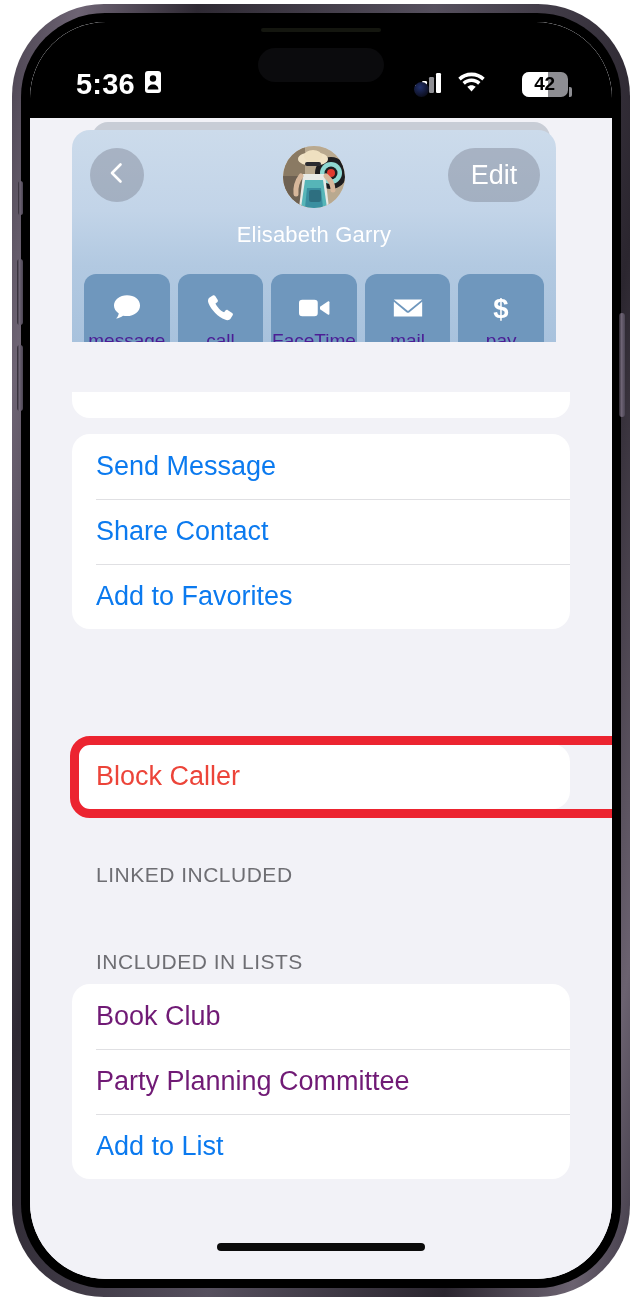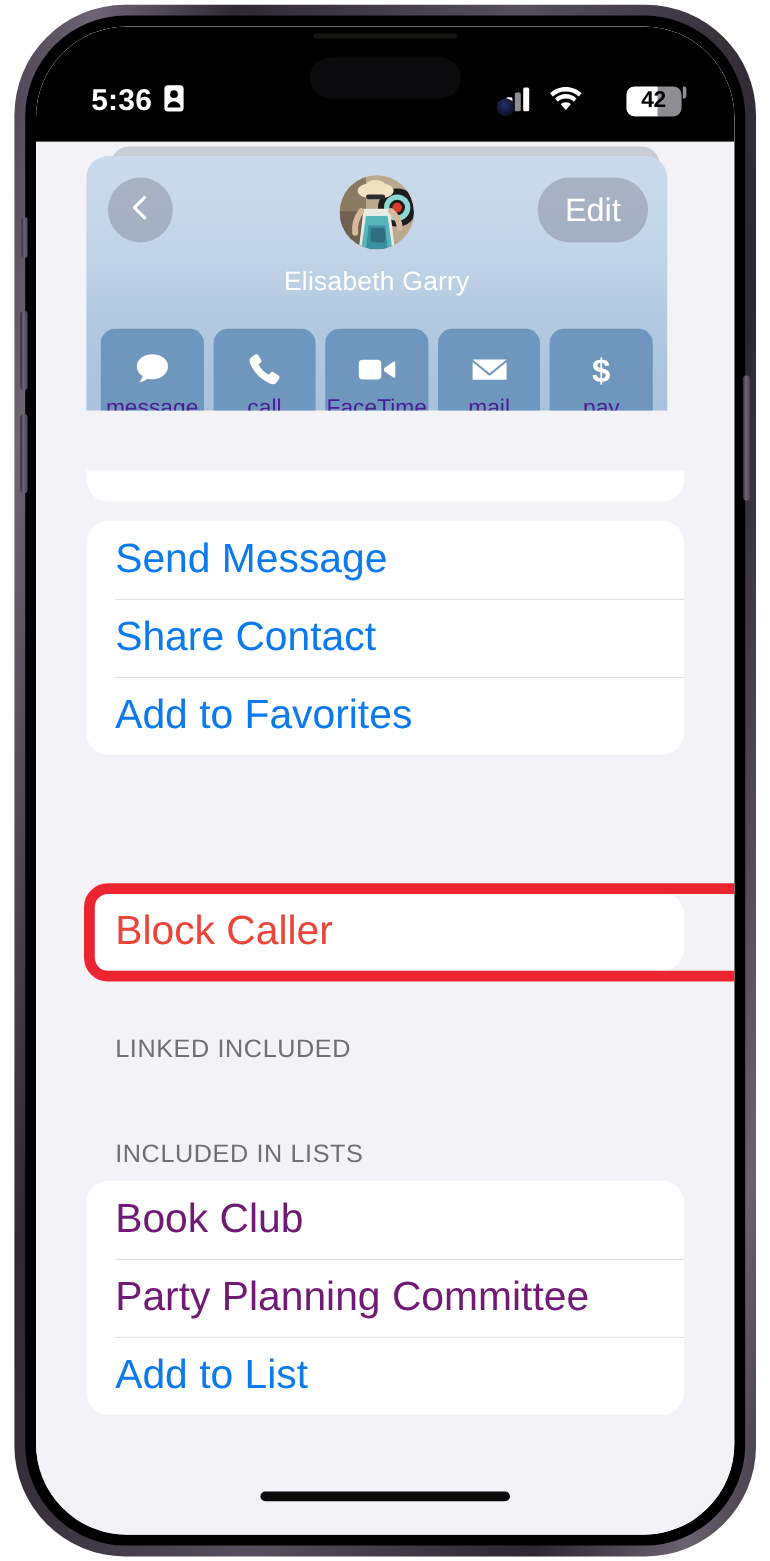--- a/index.html
+++ b/index.html
@@ -43,40 +43,40 @@
 
   
   #status-bar {
     position: absolute; left: 0; top: 0; width: 100%; height: 96px;
     background: #000;
     display: flex; align-items: center; justify-content: space-between;
     padding: 28px 40px 0 46px;
     z-index: 40;
   }
   #status-left { display: flex; align-items: center; gap: 9px; }
-  #clock { color: #fff; font-size: 25px; font-weight: bold; letter-spacing: .2px; }
+  #clock { color: #fff; font-size: 29px; font-weight: bold; letter-spacing: .2px; }
   #status-right { display: flex; align-items: center; gap: 12px; }
 
   #dynamic-island {
     position: absolute; left: 50%; top: 26px; transform: translateX(-50%);
     width: 126px; height: 34px; border-radius: 20px;
     background: #0b0b0d;
   }
   #front-camera {
     position: absolute; left: 384px; top: 60px;
     width: 15px; height: 15px; border-radius: 50%;
     background: radial-gradient(circle at 40% 35%, #21306b 0%, #10142c 60%, #050507 100%);
   }
   #earpiece {
     position: absolute; left: 50%; top: 6px; transform: translateX(-50%);
     width: 120px; height: 4px; border-radius: 3px; background: #14160f;
   }
 
   
-  #battery { display: flex; align-items: flex-start; padding-left: 24px; }
+  #battery { display: flex; align-items: flex-end; padding-left: 24px; }
   #battery-body {
     width: 46px; height: 25px; border-radius: 7px;
     background: #8e8e93; position: relative; overflow: hidden;
     display: flex; align-items: center; justify-content: center;
   }
   #battery-fill { position: absolute; left: 0; top: 0; bottom: 0; width: 58%; background: #fff; }
   #battery-level { position: relative; font-size: 19px; font-weight: bold; color: #000; z-index: 2; letter-spacing: -.4px; }
   #battery-cap { width: 3px; height: 10px; background: #8e8e93; border-radius: 0 2px 2px 0; margin-left: 1.5px; }
 
   
@@ -145,21 +145,21 @@
     background: #fff; border-radius: 0 0 18px 18px;
   }
 
   
   .card {
     position: absolute; left: 42px; right: 42px;
     background: #fff; border-radius: 18px; overflow: hidden;
   }
   .row {
     height: 65px; display: flex; align-items: center;
-    padding: 0 24px; font-size: 34px; position: relative;
+    padding: 0 24px; font-size: 27px; position: relative;
   }
   .row + .row::before {
     content: ""; position: absolute; left: 24px; right: 0; top: 0; height: 1px;
     background: #e0e0e3;
   }
   .blue  { color: #0b7aef; }
   .red   { color: #ec4439; }
   .black { color: #701a75; }
 
   #group-actions   { top: 412px; }

